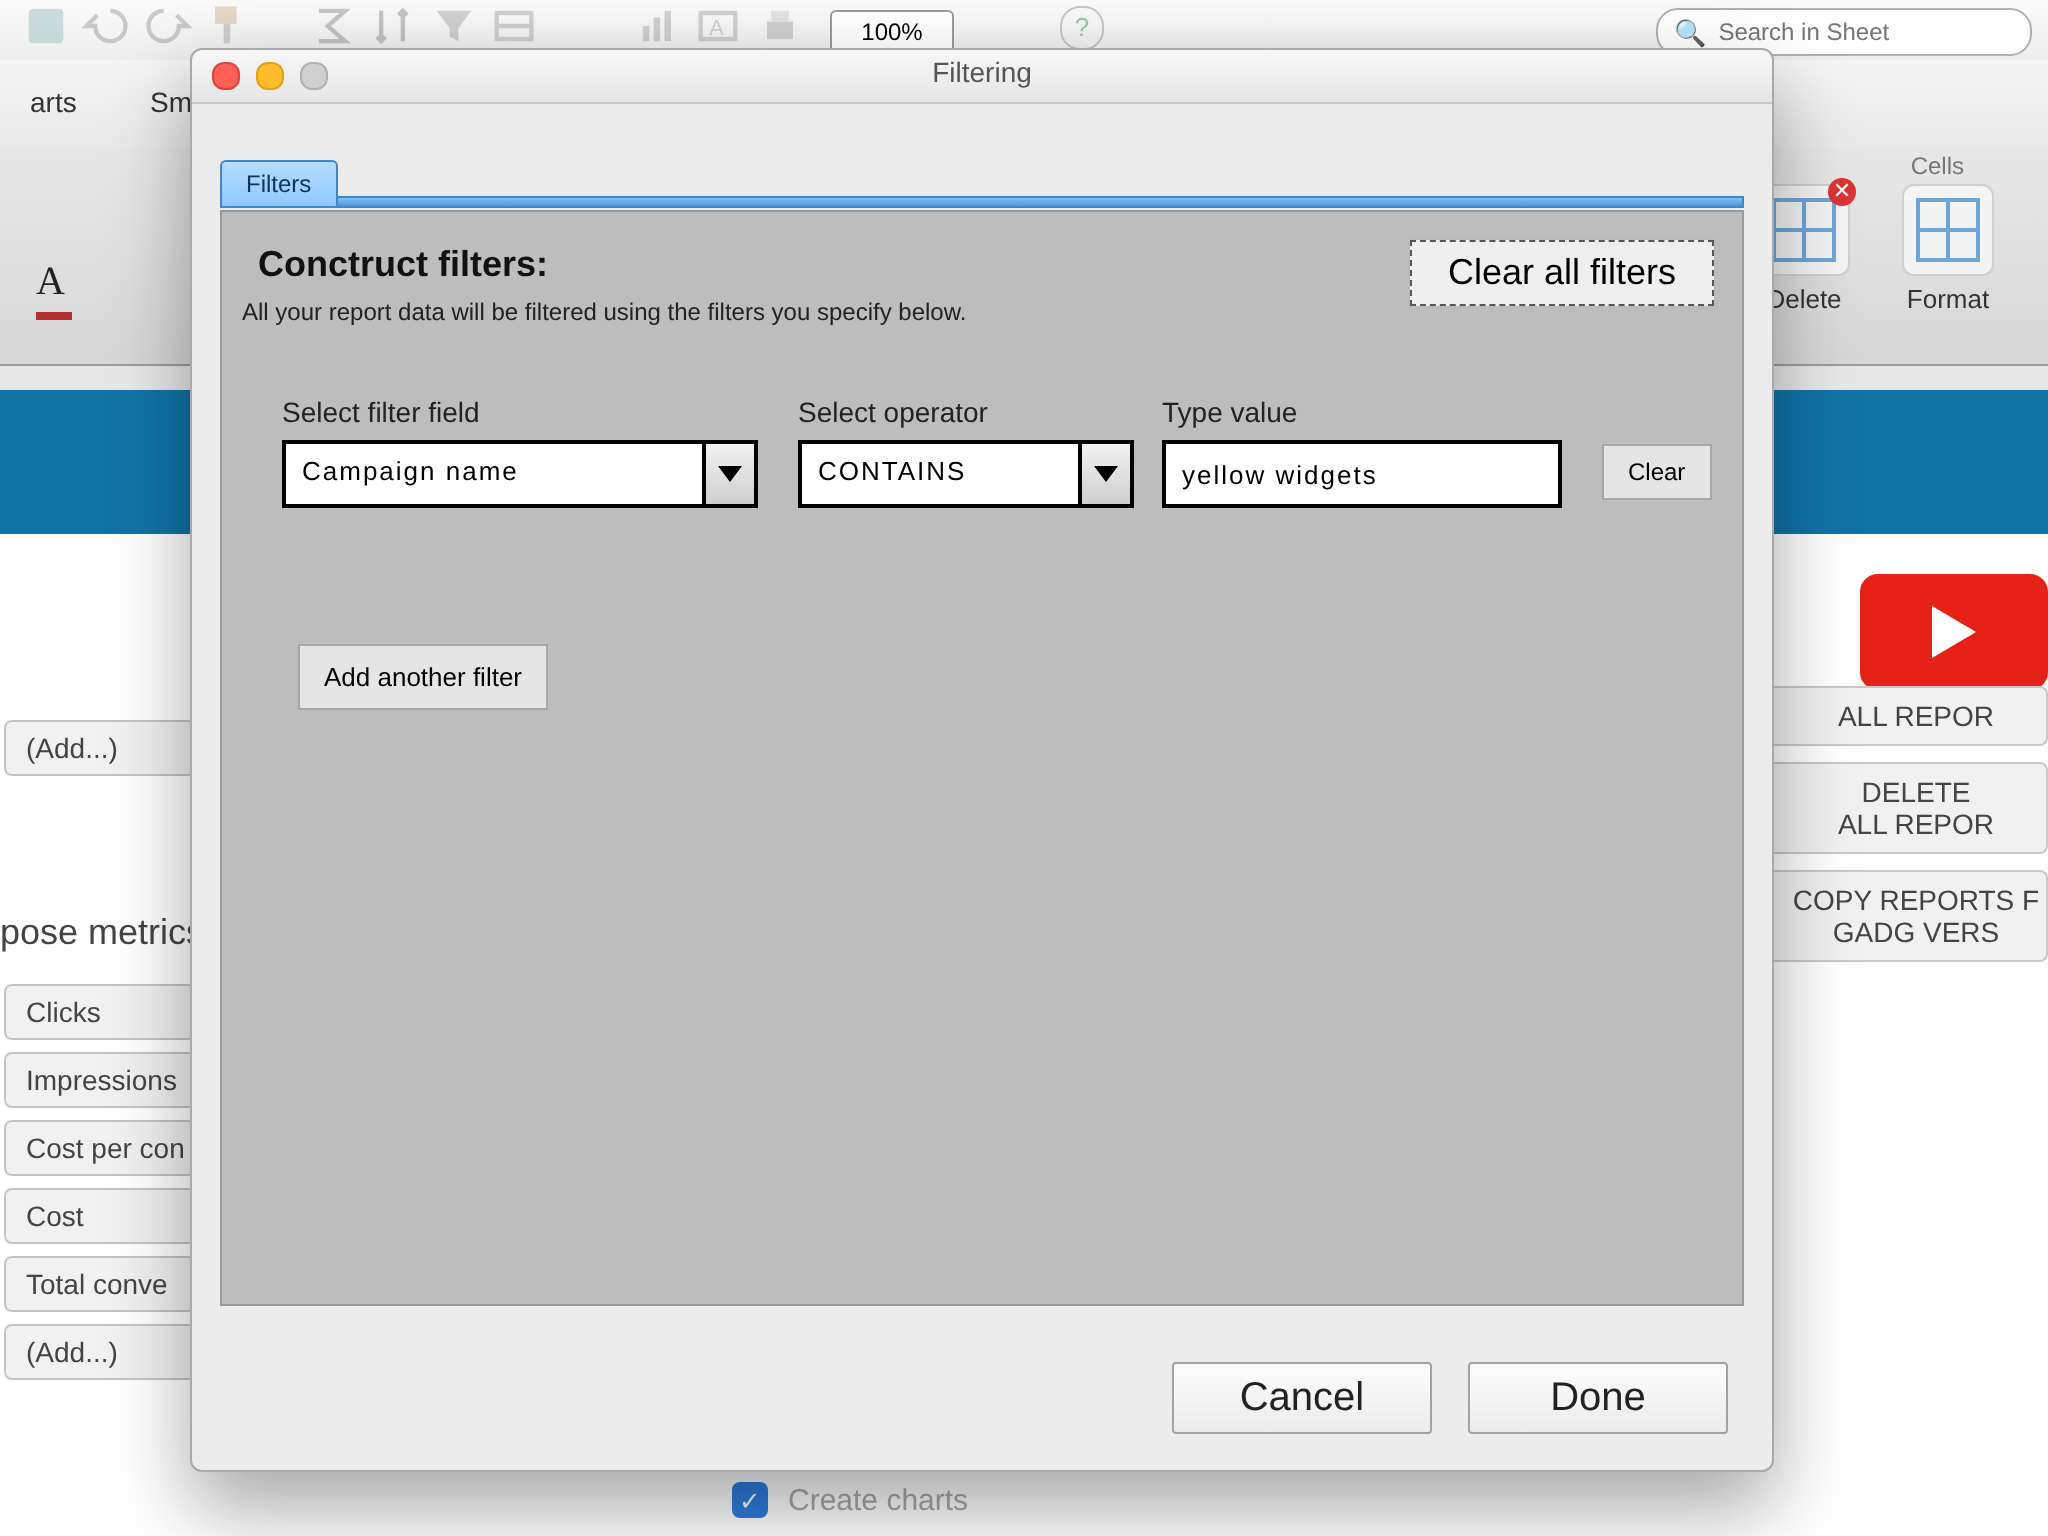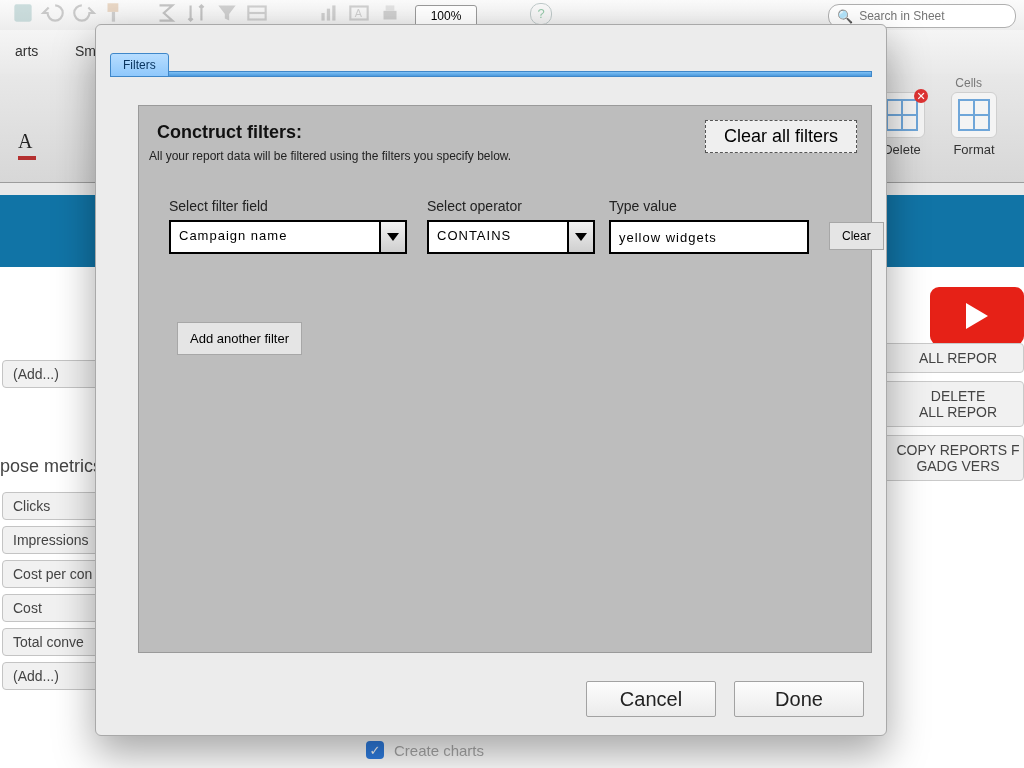--- a/index.html
+++ b/index.html
@@ -57,21 +57,21 @@
   .tl{width:12px;height:12px;border-radius:6px;}
   .tl.r{background:#ff5f57;border:1px solid #e24238;}
   .tl.y{background:#ffbd2e;border:1px solid #e1a116;}
   .tl.g{background:#cfcfcf;border:1px solid #b0b0b0;}
   .titlebar .title{position:absolute;left:0;right:0;top:3px;text-align:center;font-size:14px;color:#555;}
 
   .tabstrip{margin:28px 14px 0;position:relative;height:24px;}
   .tabstrip .tab{position:absolute;left:0;top:0;height:22px;padding:0 12px;font-size:12px;line-height:22px;background:linear-gradient(#b7ddff,#8fc8fc);border:1px solid #3f87c9;border-bottom:1px solid #3f87c9;color:#0a3560;border-radius:3px 3px 0 0;}
   .tabstrip .bar{position:absolute;left:0;right:0;bottom:0;height:4px;background:linear-gradient(#7fc1f6,#4a98db);border:1px solid #3f87c9;}
 
-  .panel{position:absolute;left:14px;right:14px;top:80px;bottom:82px;background:#bdbdbd;border:1px solid #9a9a9a;margin-left:28px;}
+  .panel{position:absolute;left:14px;right:14px;top:80px;bottom:82px;background:#bdbdbd;border:1px solid #9a9a9a;}
   .panel h2{margin:0;padding:16px 18px 6px;font-size:18px;font-weight:bold;color:#111;}
   .panel .sub{padding:0 10px;font-size:12px;color:#222;}
   .clear-all{position:absolute;right:14px;top:14px;padding:5px 18px;font-size:18px;background:#efefef;border:1px dashed #555;outline:1px solid #bbb;}
 
   .filter-row{position:absolute;left:30px;right:18px;top:92px;}
   .col{position:absolute;top:0;}
   .col .lbl{font-size:14px;color:#222;margin-bottom:6px;display:block;}
   .col.field{left:0;width:238px;}
   .col.op{left:258px;width:168px;}
   .col.val{left:440px;width:200px;}
@@ -205,20 +205,28 @@
     <div class="chip">(Add...)</div>
   </div>
 
   <div class="create-charts">
     <div class="cb">✓</div>
     <span>Create charts</span>
   </div>
 </div>
 
 <div class="dialog">
+  <div class="titlebar">
+    <div class="traffic">
+      <div class="tl r"></div>
+      <div class="tl y"></div>
+      <div class="tl g"></div>
+    </div>
+    <div class="title">Filtering</div>
+  </div>
 
   <div class="tabstrip">
     <div class="bar"></div>
     <div class="tab">Filters</div>
   </div>
 
   <div class="panel">
     <h2>Conctruct filters:</h2>
     <div class="sub">All your report data will be filtered using the filters you specify below.</div>
     <button class="clear-all">Clear all filters</button>

